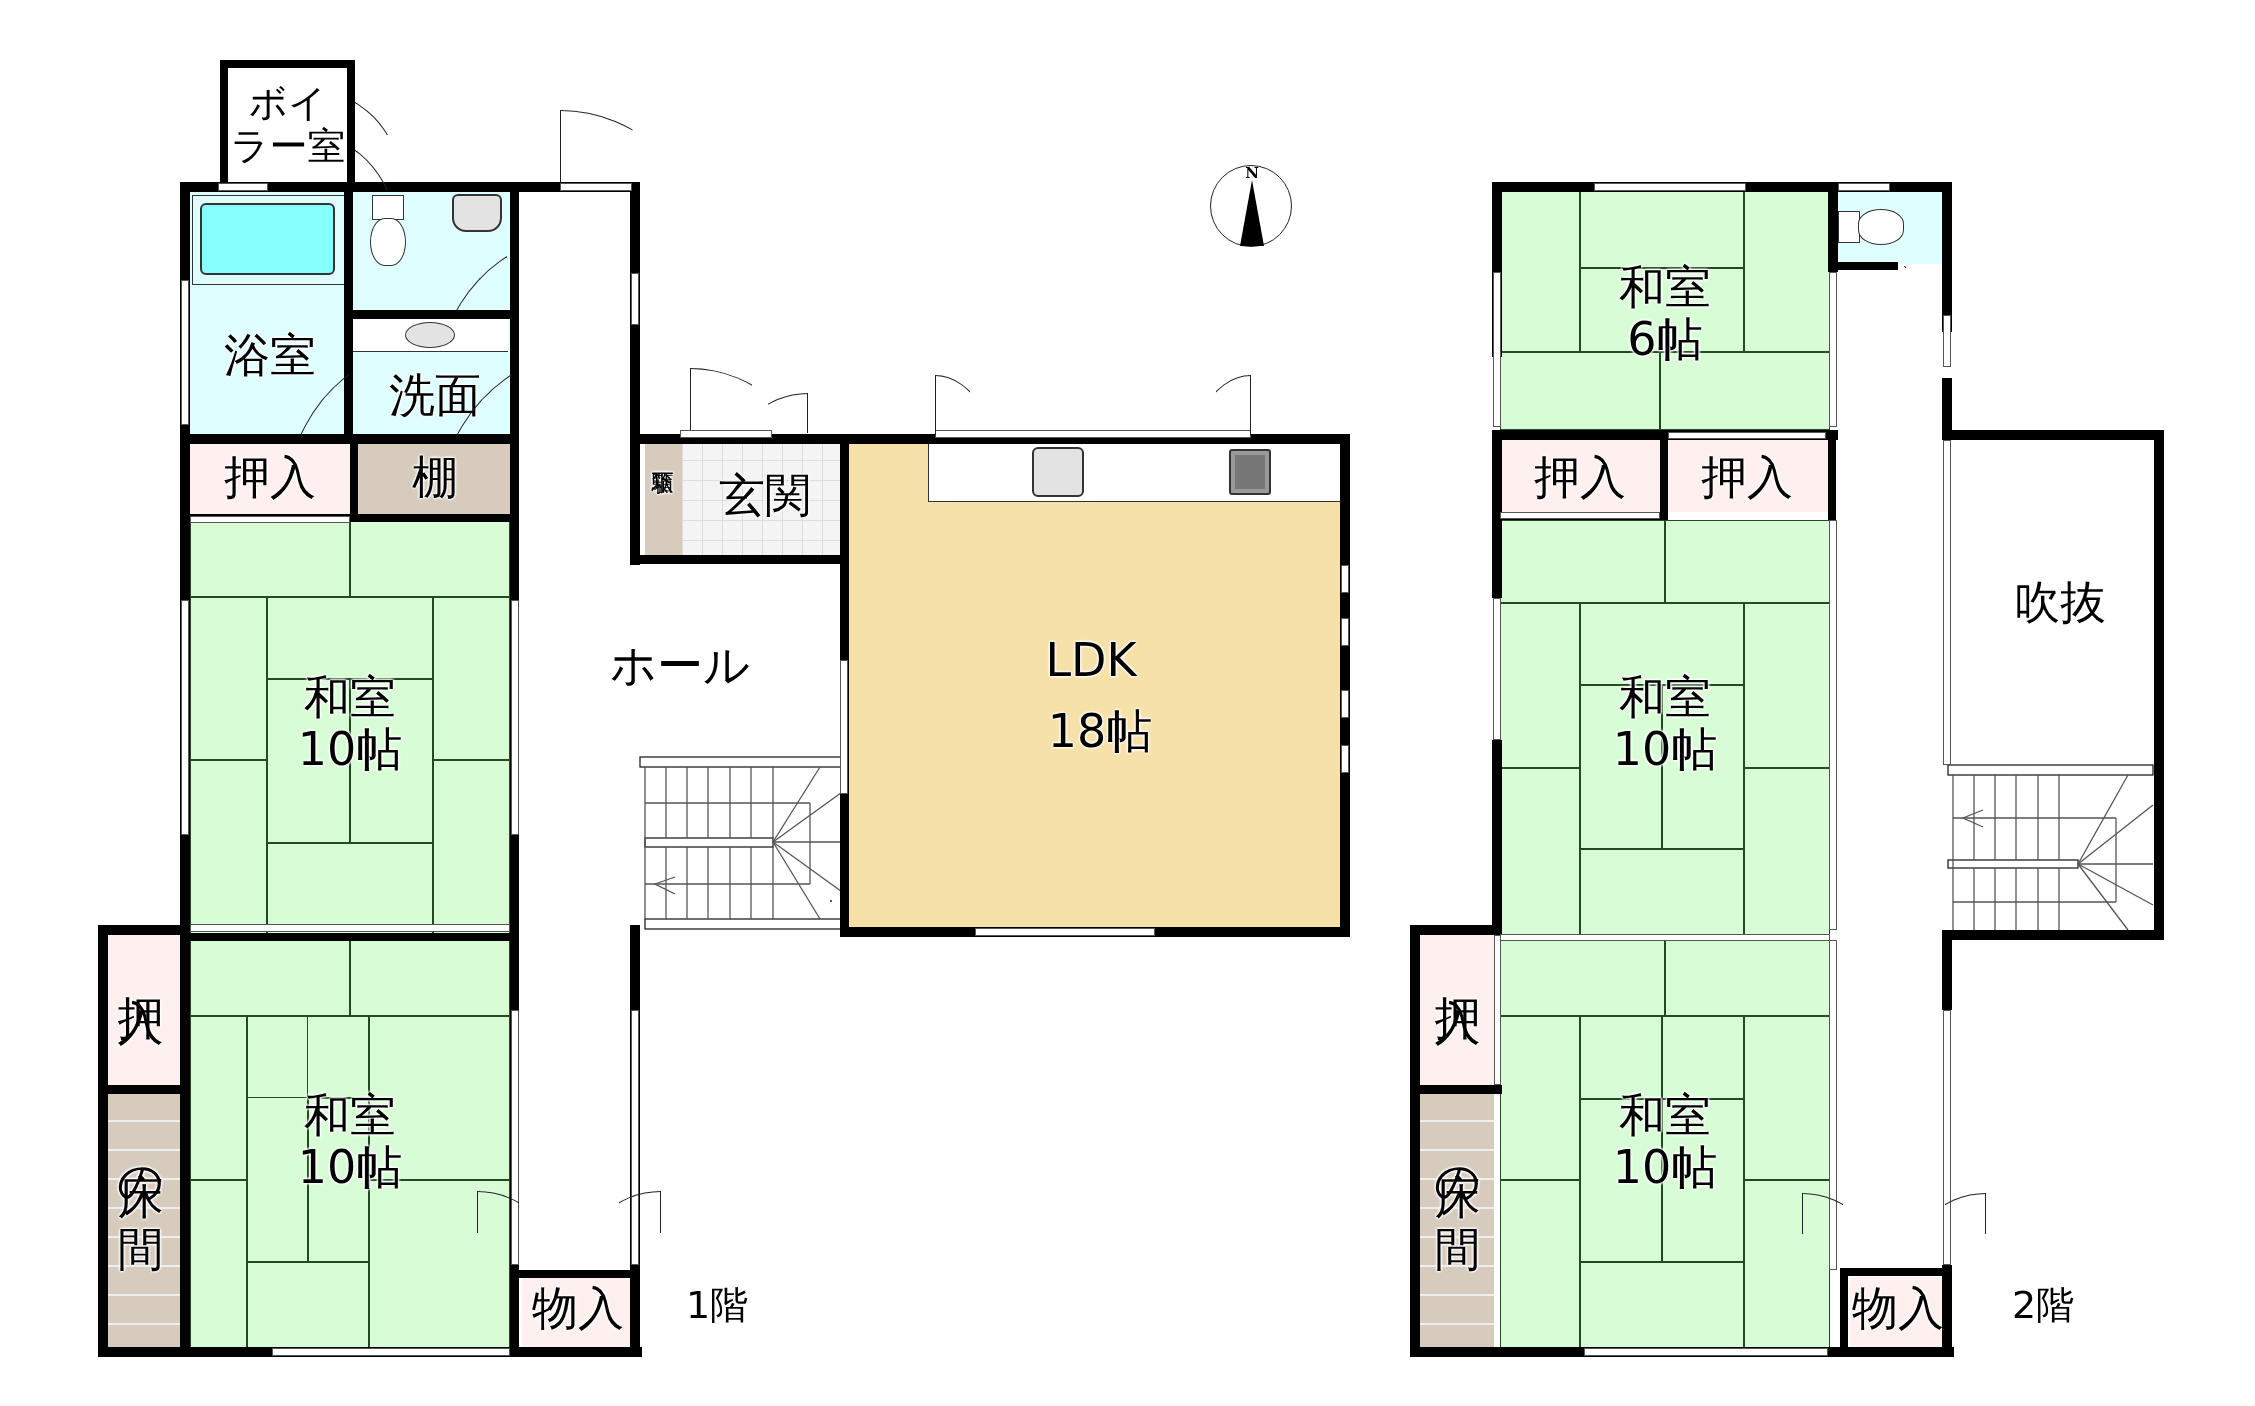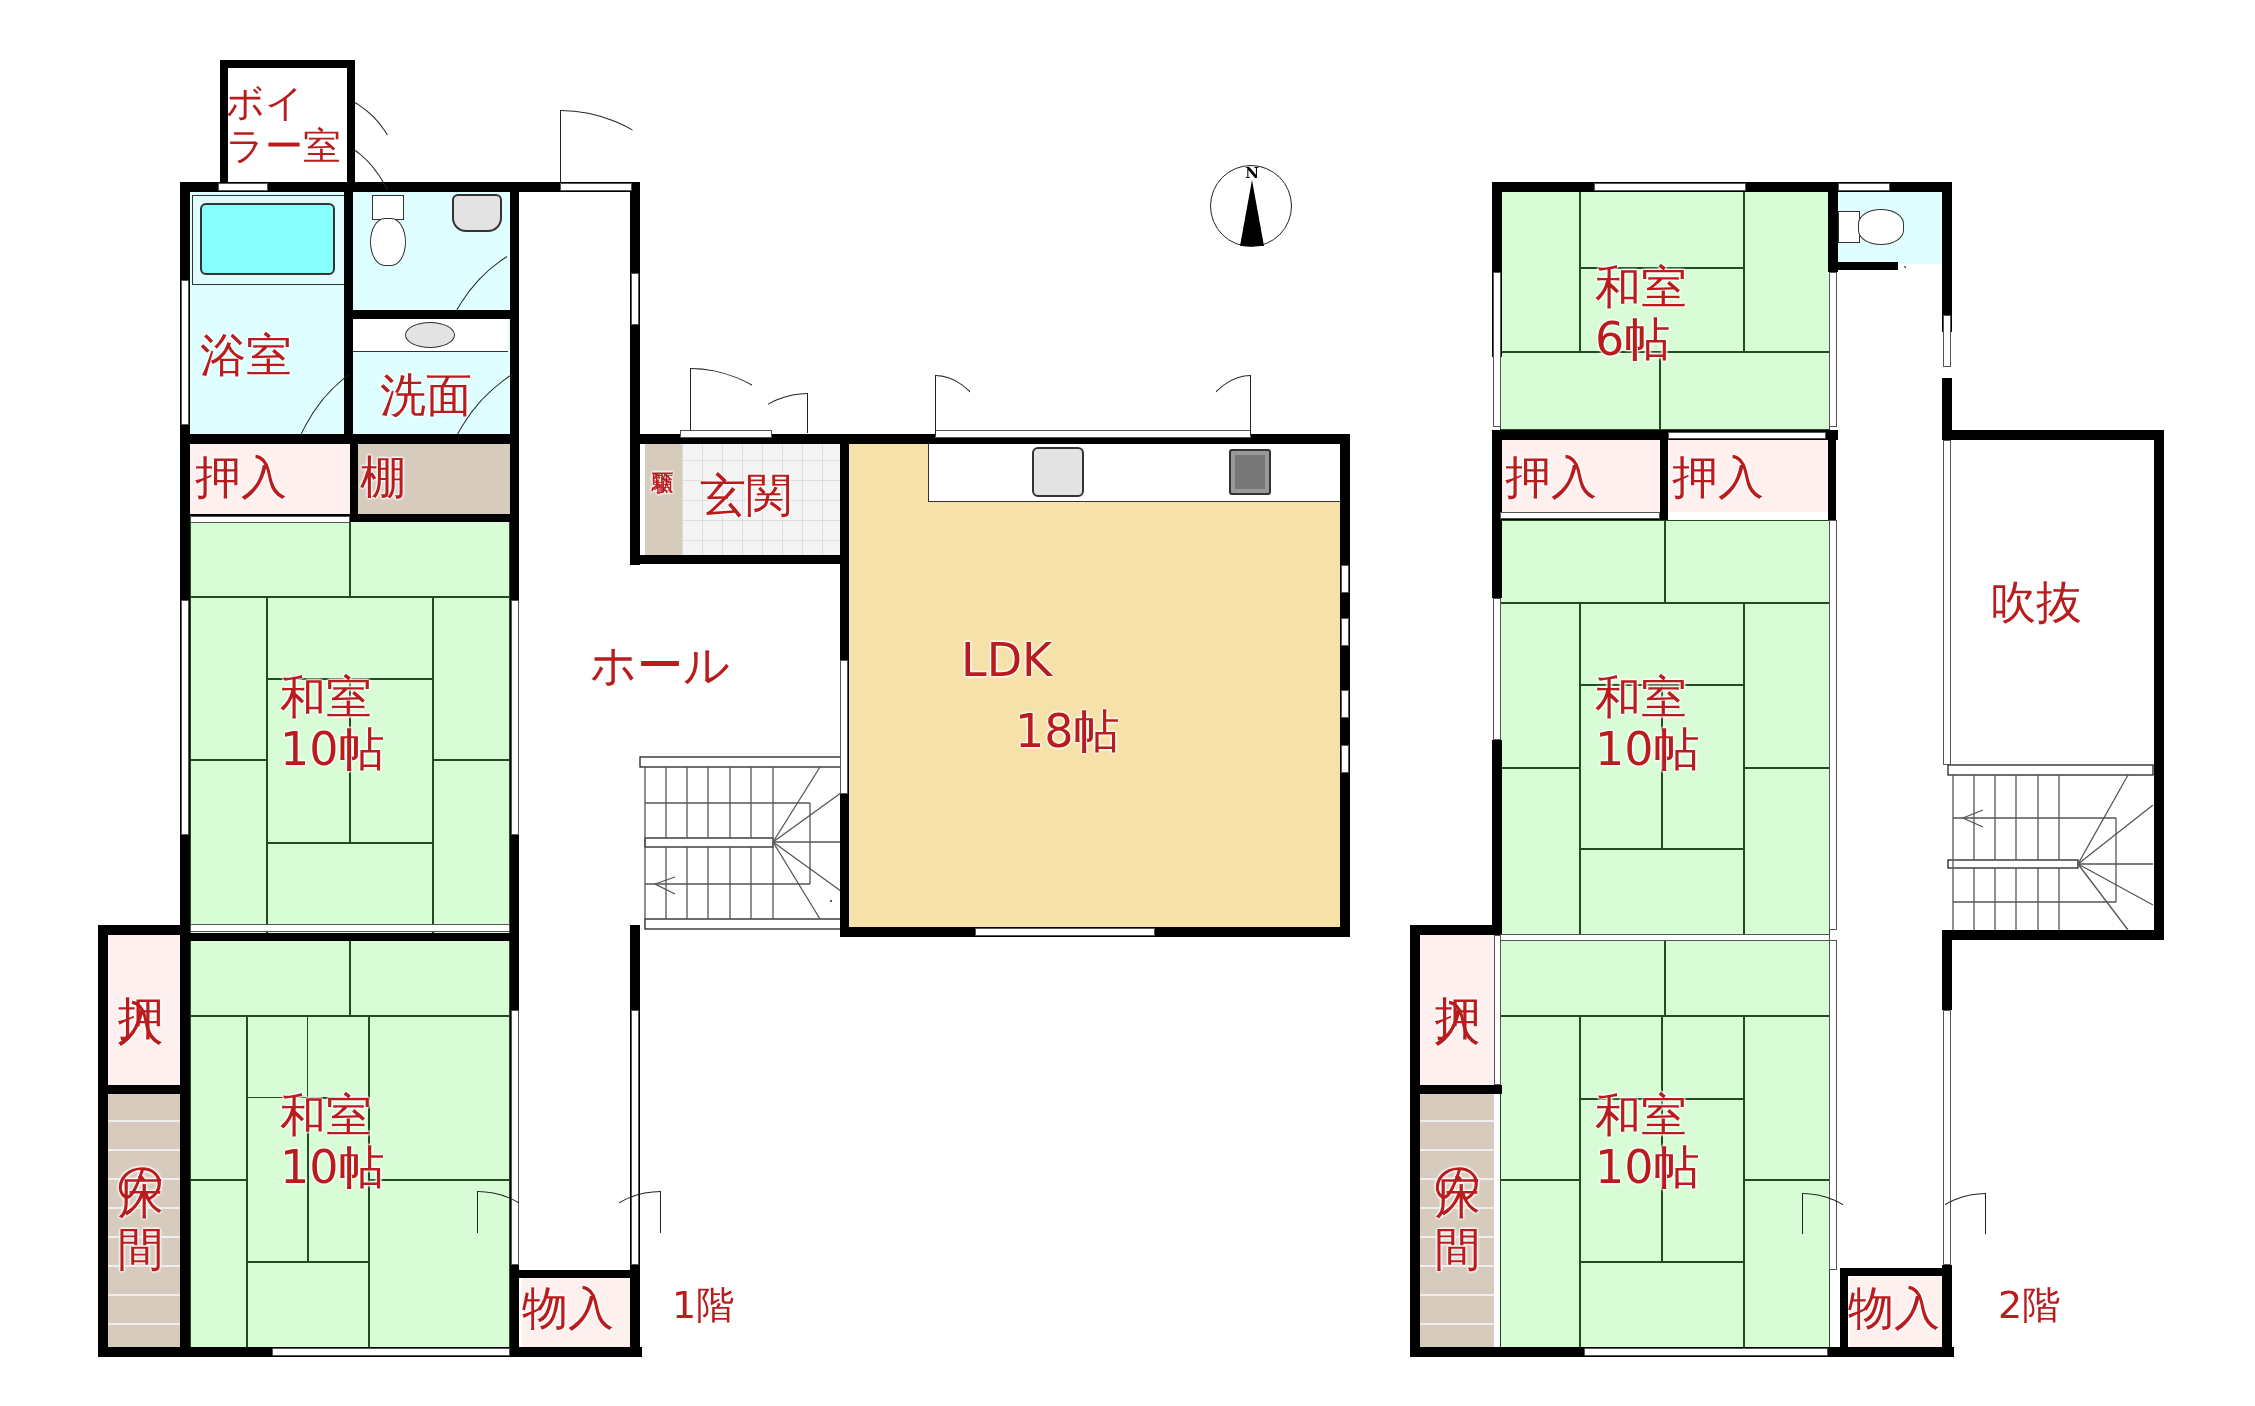--- a/index.html
+++ b/index.html
@@ -1,20 +1,20 @@
 <!DOCTYPE html>
 <html><head>
 <meta charset="utf-8">
 <style>
   html,body{margin:0;padding:0;background:#fff;}
   body{width:2255px;height:1406px;position:relative;overflow:hidden;font-family:"DejaVu Sans","Liberation Sans",sans-serif;}
   .abs{position:absolute;box-sizing:border-box;}
   .room{position:absolute;box-sizing:border-box;}
   .wall{position:absolute;background:#000;}
-  .lbl{position:absolute;color:#b91c1c;line-height:1.12;font-size:46px;
+  .lbl{position:absolute;color:#000000;text-align:center;line-height:1.12;font-size:46px;
        text-shadow:0 0 3px #fff,0 0 3px #fff,0 0 3px #fff,0 0 3px #fff;white-space:pre;}
   .lbl.v{writing-mode:vertical-rl;text-orientation:upright;letter-spacing:2px;}
   .tat{position:absolute;border:1.5px solid #234a23;box-sizing:border-box;}
   .win{position:absolute;background:#fff;border:1.5px solid #555;box-sizing:border-box;}
   .arc{position:absolute;box-sizing:border-box;border:1.8px solid #222;}
   svg{position:absolute;overflow:visible;}
 </style>
 </head>
 <body>
 
@@ -87,21 +87,21 @@
 
   <div class="room" style="left:645px;top:440px;width:37px;height:115px;background:#d6cbbd;"></div>
   <div class="lbl v" style="left:650px;top:455px;font-size:22px;letter-spacing:0;">下駄箱</div>
   <div class="room" style="left:682px;top:440px;width:158px;height:115px;background-color:#f4f4f4;background-image:linear-gradient(#ddd 1px,transparent 1px),linear-gradient(90deg,#ddd 1px,transparent 1px);background-size:20px 20px;"></div>
   <div class="lbl" style="left:700px;top:470px;width:130px;">玄関</div>
 
   <div class="room" style="left:848px;top:440px;width:496px;height:490px;background:#f6e1a9;"></div>
   <div class="abs" style="left:928px;top:440px;width:416px;height:62px;background:#fff;border:1.5px solid #333;border-top:none;"></div>
   <div class="abs" style="left:1032px;top:447px;width:52px;height:50px;background:#e3e3e3;border:2px solid #333;border-radius:6px;"></div>
   <div class="abs" style="left:1229px;top:449px;width:42px;height:46px;background:#777;border:2px solid #333;border-radius:3px;box-shadow:inset 0 0 0 4px #999;"></div>
-  <div class="lbl" style="left:961px;top:635px;width:170px;">LDK</div>
+  <div class="lbl" style="left:1006px;top:635px;width:170px;">LDK</div>
   <div class="lbl" style="left:1015px;top:706px;width:170px;">18帖</div>
 
   <div class="abs" style="left:640px;top:757px;width:205px;height:172px;background:#fff;">
     <svg width="205" height="172">
       <g stroke="#555" stroke-width="1.3" fill="none">
         <rect x="0" y="0" width="205" height="10" stroke="#222"></rect>
         <rect x="5" y="81" width="128" height="9" stroke="#222"></rect>
         <rect x="5" y="162" width="200" height="10" stroke="#222"></rect>
         <line x1="5" y1="10" x2="5" y2="162"></line>
         <line x1="26" y1="10" x2="26" y2="81"></line>

